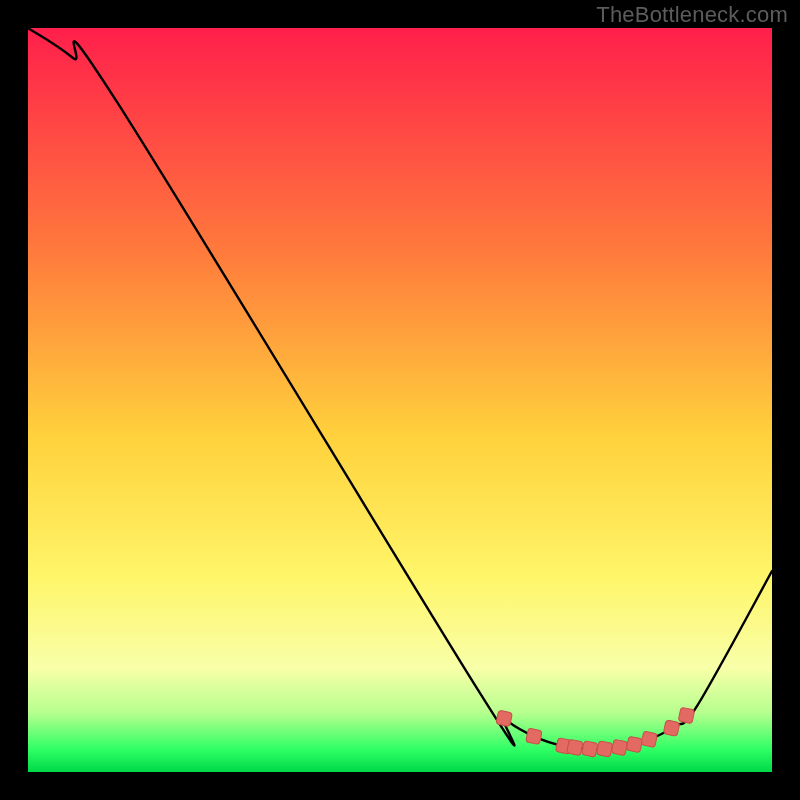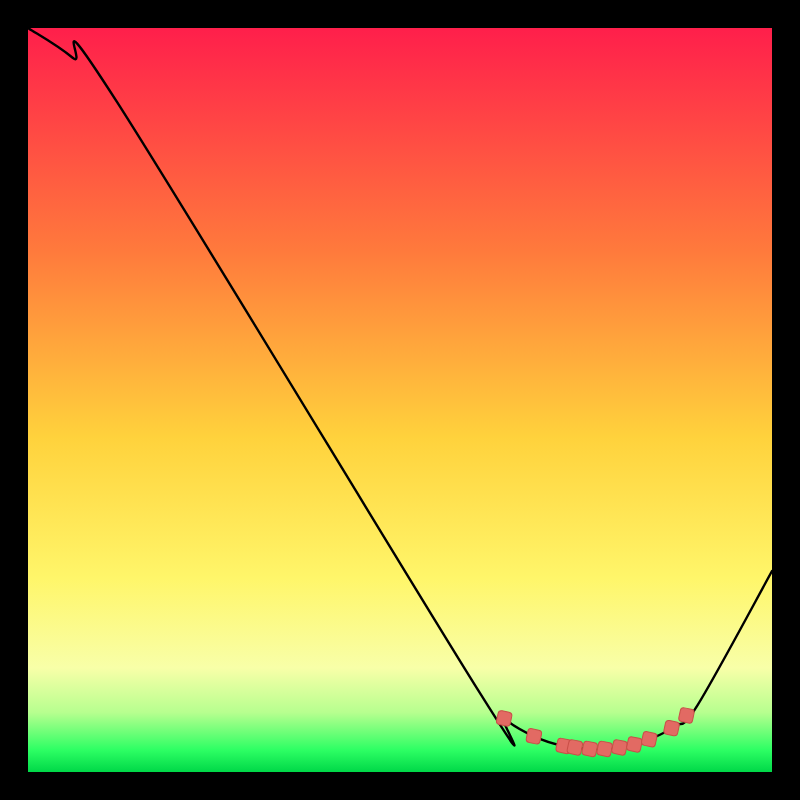--- a/index.html
+++ b/index.html
@@ -38,20 +38,21 @@
   .plot svg {
     display: block;
     width: 744px;
     height: 744px;
   }
 </style>
 </head>
 <body>
 
 <div class="frame">
+  <div class="watermark">TheBottleneck.com</div>
 
   <div class="plot">
     <svg id="chart-svg" viewBox="0 0 744 744" preserveAspectRatio="none">
       <defs>
         <linearGradient id="bg-grad" x1="0" y1="0" x2="0" y2="1">
           <stop id="g0" offset="0%" stop-color="#ff1f4b"></stop>
           <stop id="g1" offset="30%" stop-color="#ff7a3c"></stop>
           <stop id="g2" offset="55%" stop-color="#ffd23c"></stop>
           <stop id="g3" offset="74%" stop-color="#fff66a"></stop>
           <stop id="g4" offset="86%" stop-color="#f8ffa8"></stop>

